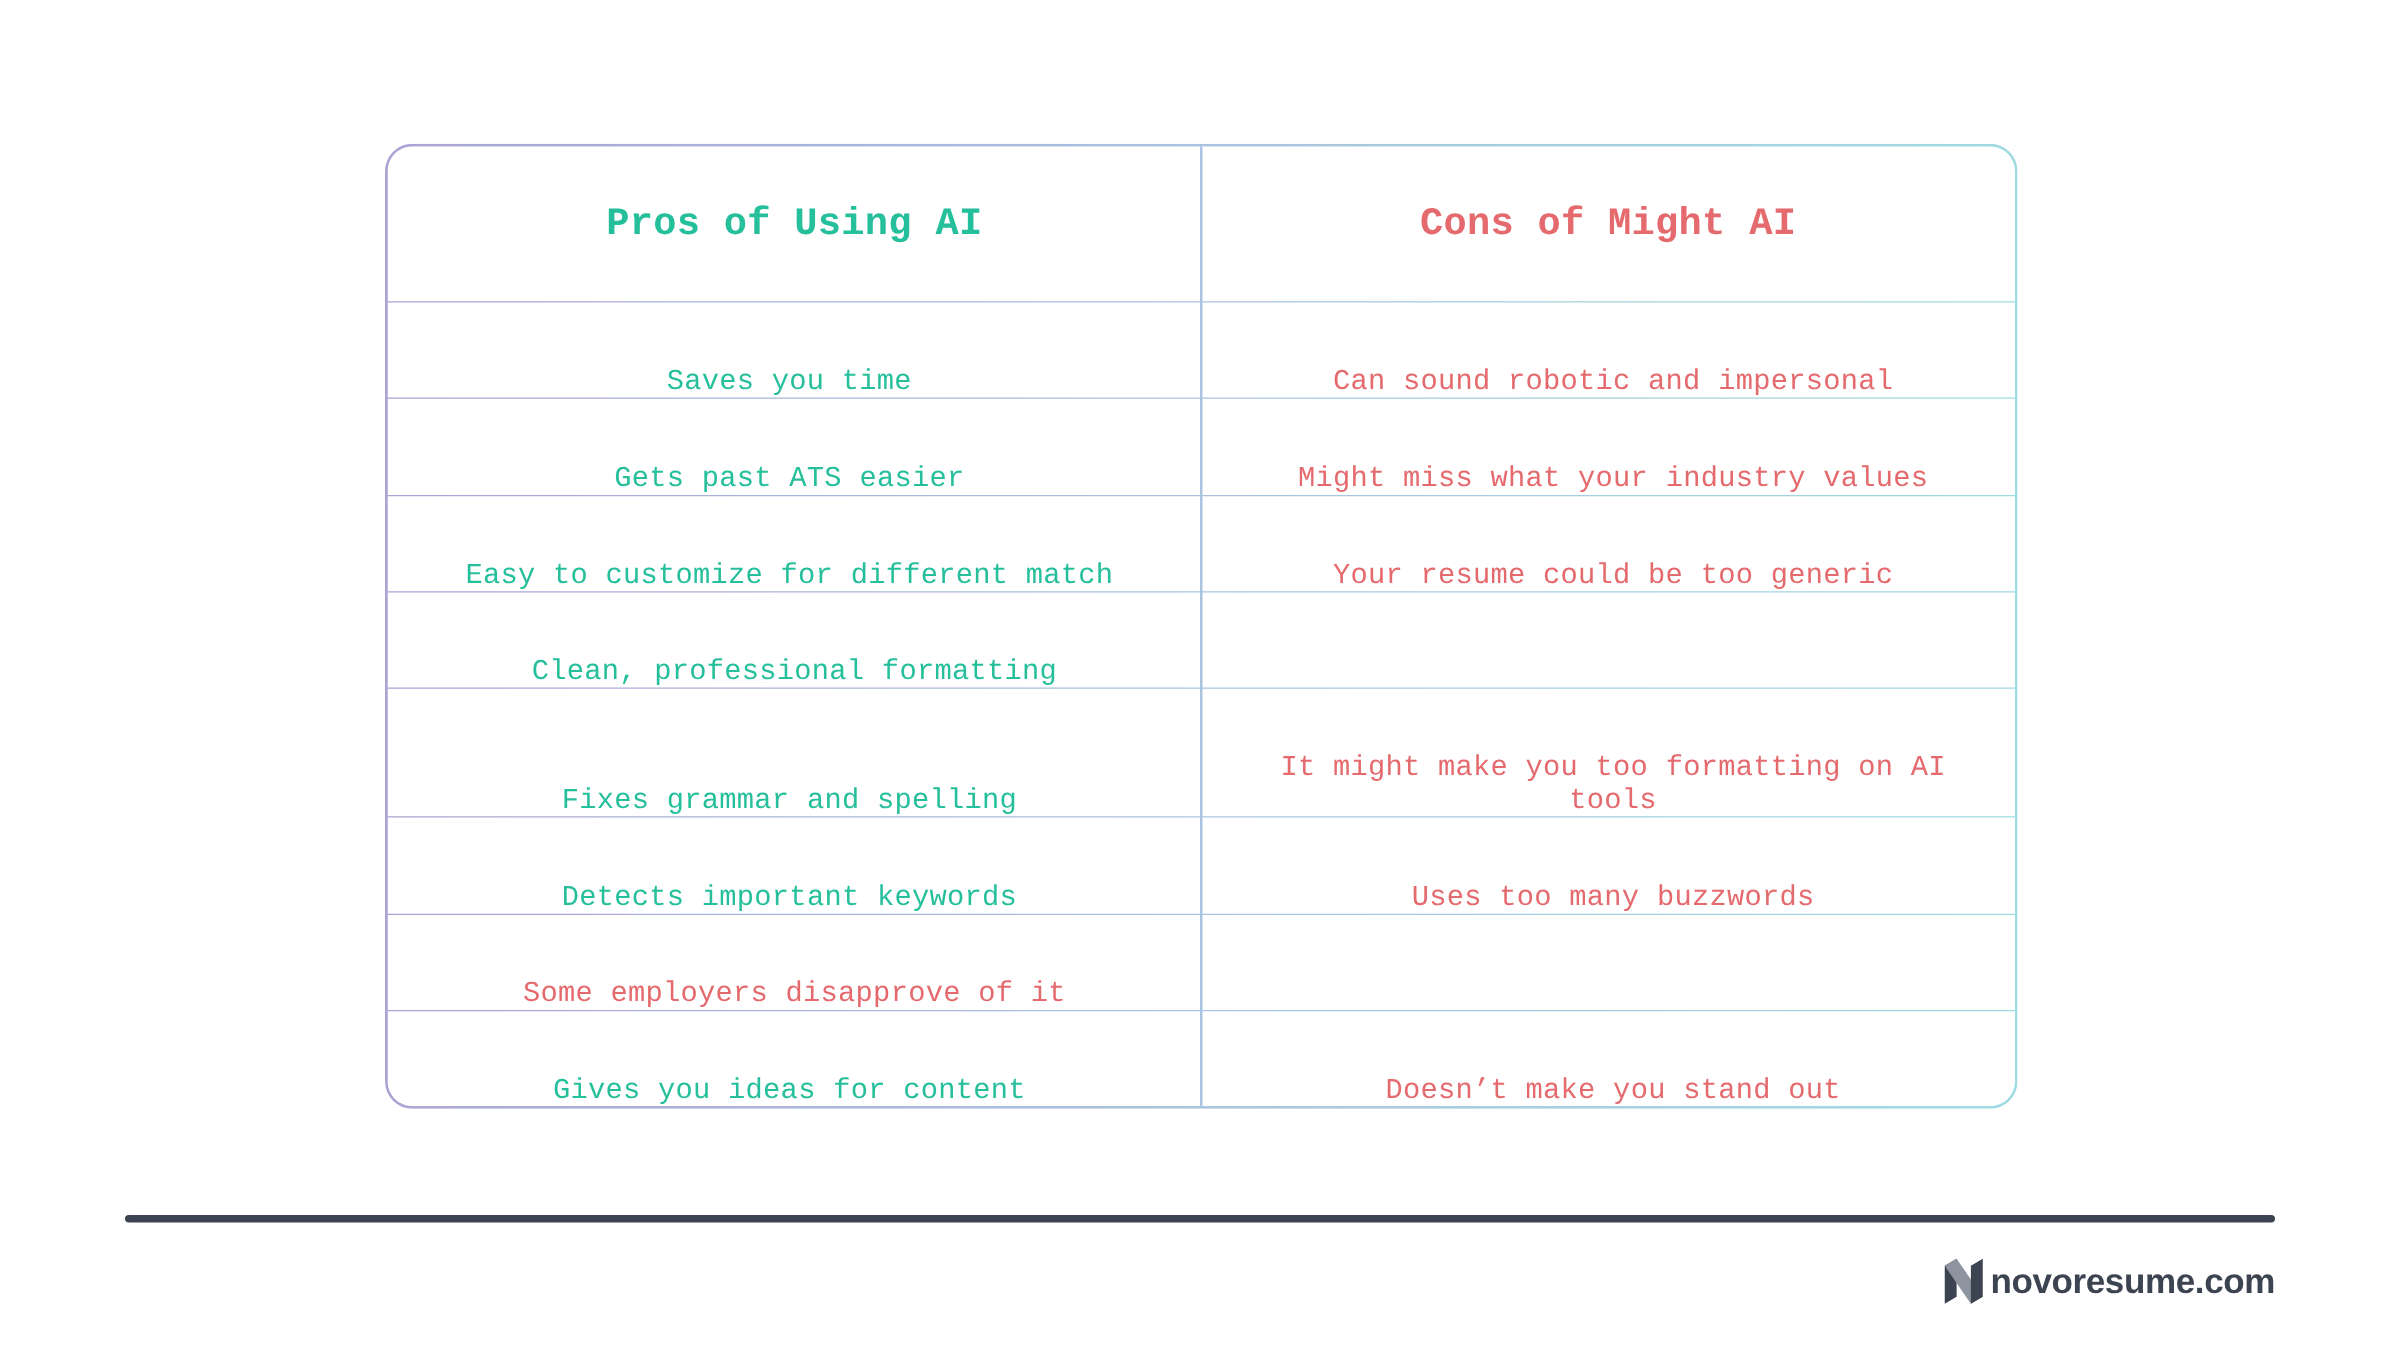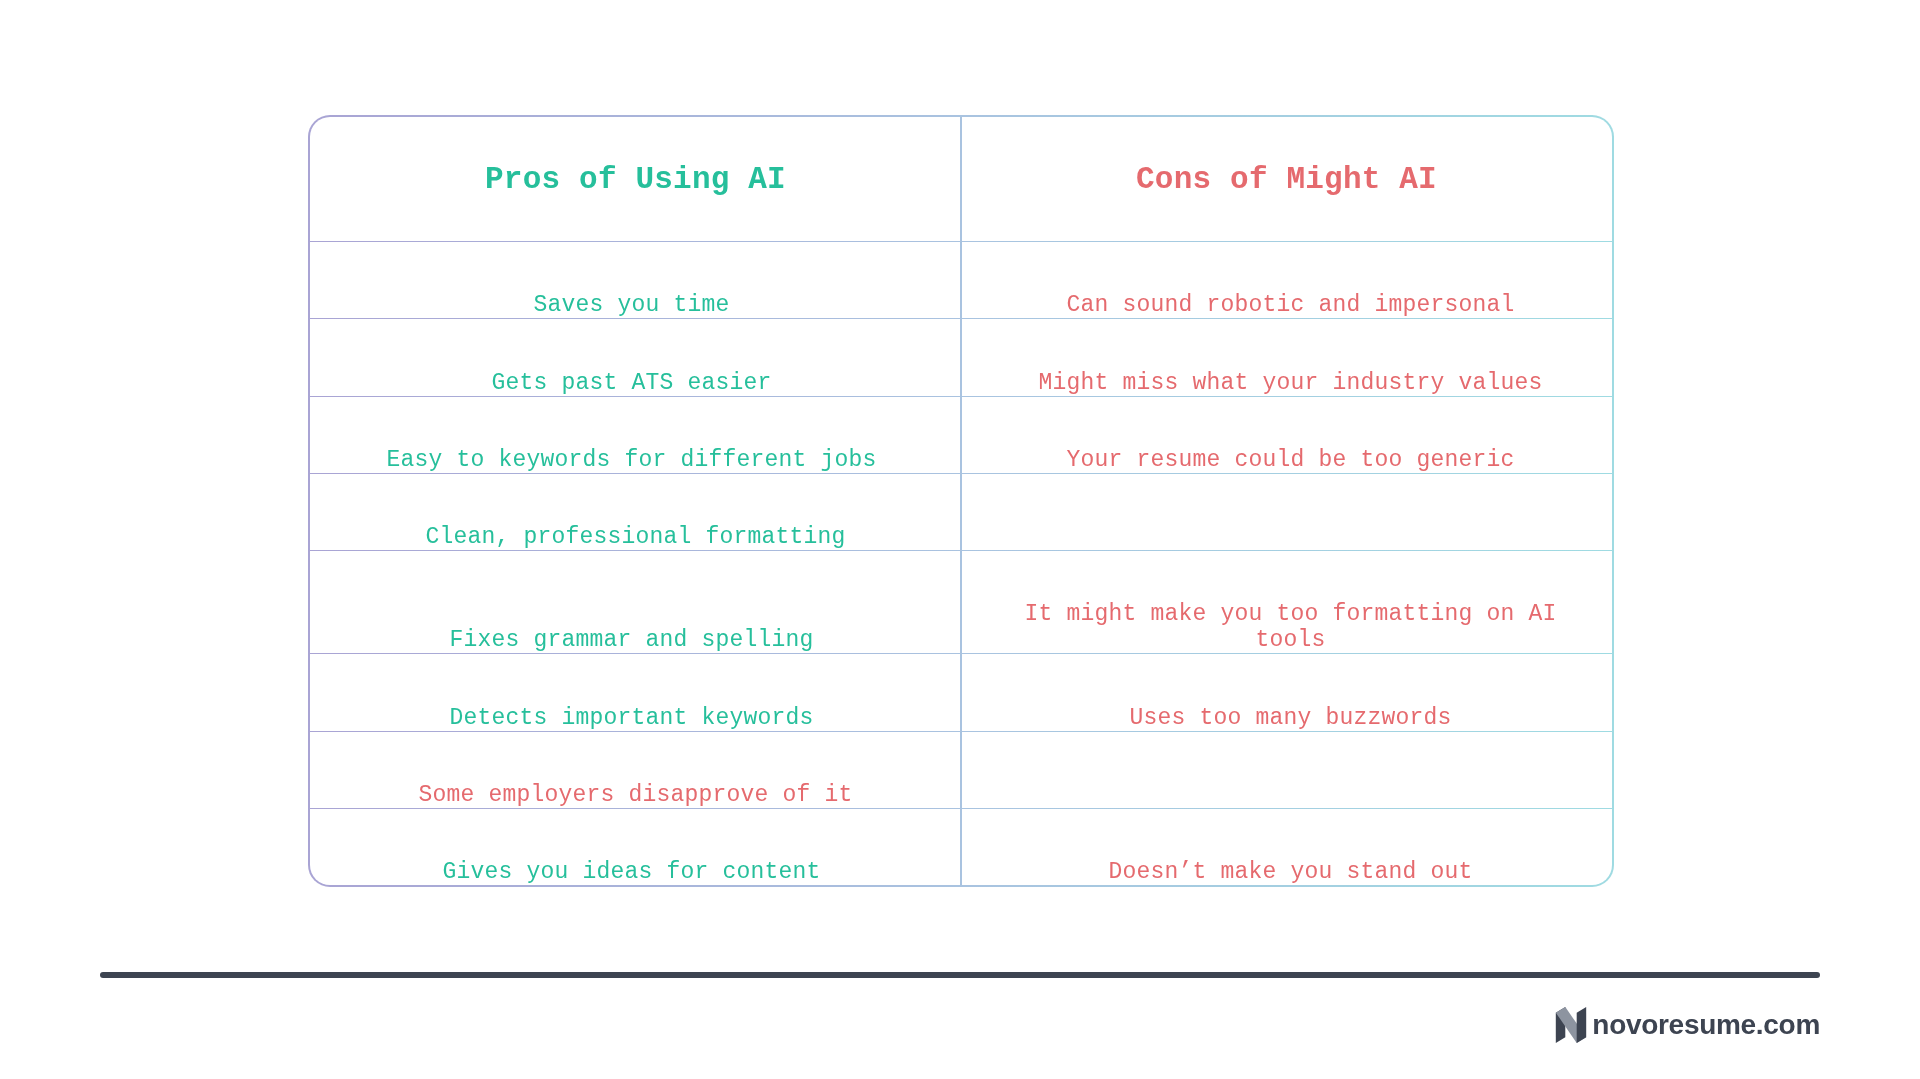--- a/index.html
+++ b/index.html
@@ -93,21 +93,21 @@
       <div class="cell">
         <span class="cell-text pros-text">Gets past ATS easier</span>
       </div>
       <div class="cell">
         <span class="cell-text cons-text">Might miss what your industry values</span>
       </div>
     </div>
 
     <div class="data-row">
       <div class="cell">
-        <span class="cell-text pros-text">Easy to keywords for different jobs</span>
+        <span class="cell-text pros-text">Easy to customize for different match</span>
       </div>
       <div class="cell">
         <span class="cell-text cons-text">Your resume could be too generic</span>
       </div>
     </div>
 
     <div class="data-row">
       <div class="cell">
         <span class="cell-text pros-text">Clean, professional formatting</span>
       </div>

